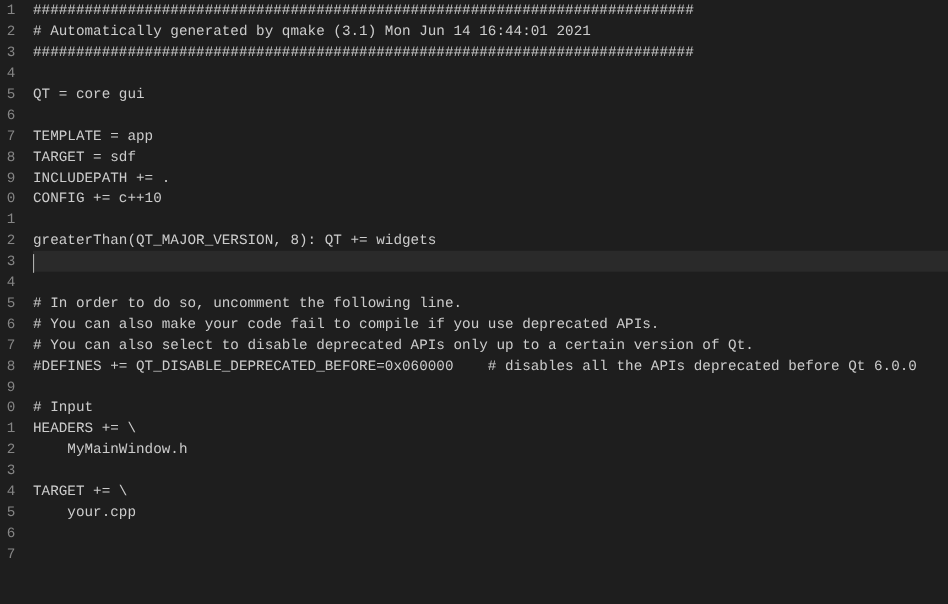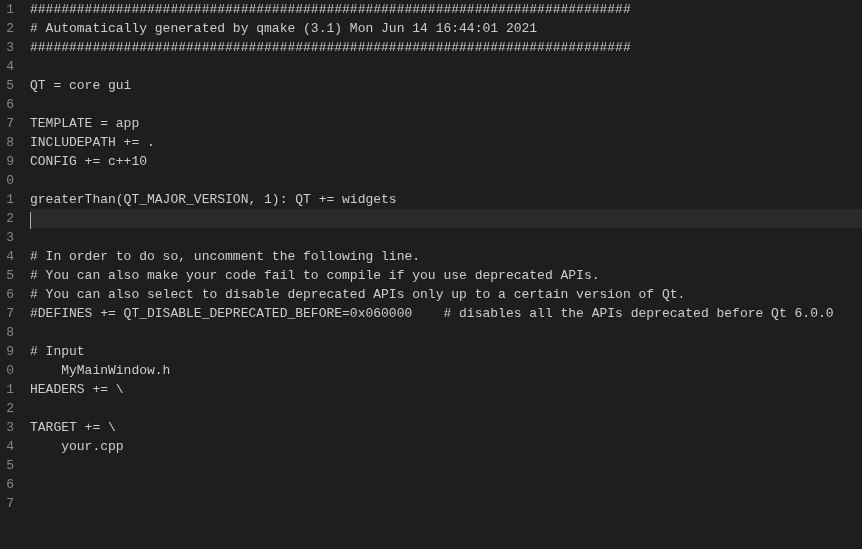--- a/index.html
+++ b/index.html
@@ -86,32 +86,33 @@
     <div class="ln">7</div>
   </div>
   <div class="code">
     <div class="line"><span class="c-plain">#############################################################################</span></div>
     <div class="line"><span class="c-plain"># Automatically generated by qmake (3.1) Mon Jun 14 16:44:01 2021</span></div>
     <div class="line"><span class="c-plain">#############################################################################</span></div>
     <div class="line"><span class="c-plain"></span></div>
     <div class="line"><span class="c-plain">QT = core gui</span></div>
     <div class="line"><span class="c-plain"></span></div>
     <div class="line"><span class="c-plain">TEMPLATE = app</span></div>
+    <div class="line"><span class="c-plain">TARGET = sdf</span></div>
     <div class="line"><span class="c-plain">INCLUDEPATH += .</span></div>
     <div class="line"><span class="c-plain">CONFIG += c++10</span></div>
     <div class="line"><span class="c-plain"></span></div>
-    <div class="line"><span class="c-plain">greaterThan(QT_MAJOR_VERSION, 1): QT += widgets</span></div>
+    <div class="line"><span class="c-plain">greaterThan(QT_MAJOR_VERSION, 8): QT += widgets</span></div>
     <div class="line current"><span class="cursor"></span><span class="c-plain"></span></div>
     <div class="line"><span class="c-plain"></span></div>
     <div class="line"><span class="c-plain"># In order to do so, uncomment the following line.</span></div>
     <div class="line"><span class="c-plain"># You can also make your code fail to compile if you use deprecated APIs.</span></div>
     <div class="line"><span class="c-plain"># You can also select to disable deprecated APIs only up to a certain version of Qt.</span></div>
     <div class="line"><span class="c-plain">#DEFINES += QT_DISABLE_DEPRECATED_BEFORE=0x060000    # disables all the APIs deprecated before Qt 6.0.0</span></div>
     <div class="line"><span class="c-plain"></span></div>
     <div class="line"><span class="c-plain"># Input</span></div>
+    <div class="line"><span class="c-plain">HEADERS += \</span></div>
     <div class="line"><span class="c-plain">    MyMainWindow.h</span></div>
-    <div class="line"><span class="c-plain">HEADERS += \</span></div>
     <div class="line"><span class="c-plain"></span></div>
     <div class="line"><span class="c-plain">TARGET += \</span></div>
     <div class="line"><span class="c-plain">    your.cpp</span></div>
     <div class="line"><span class="c-plain"></span></div>
   </div>
 </div>
 
 </body></html>

